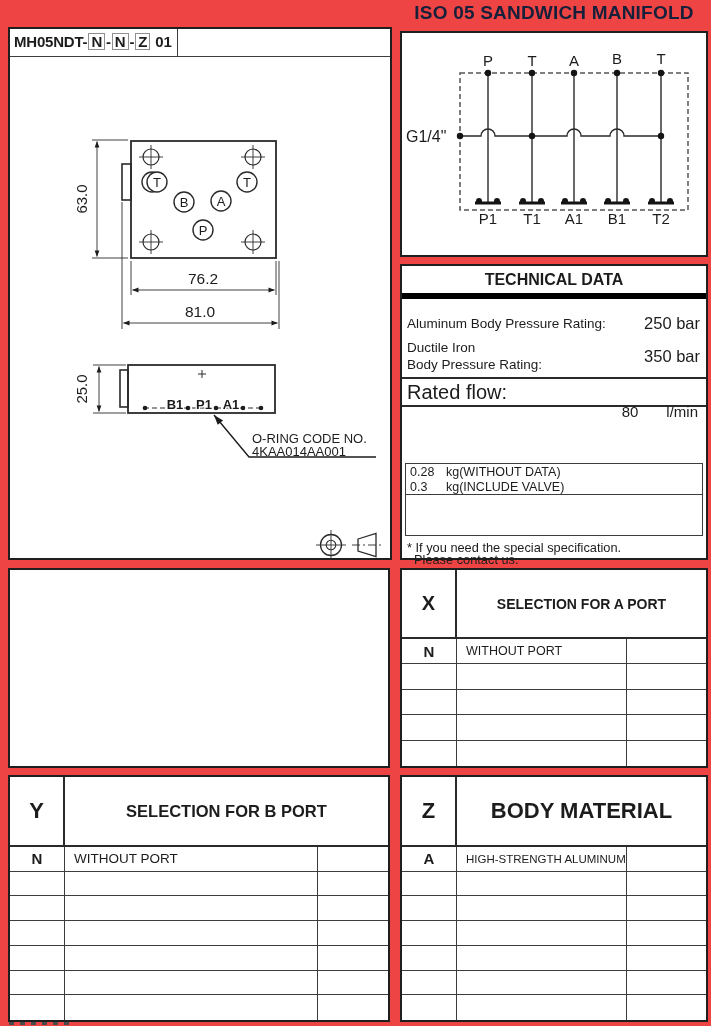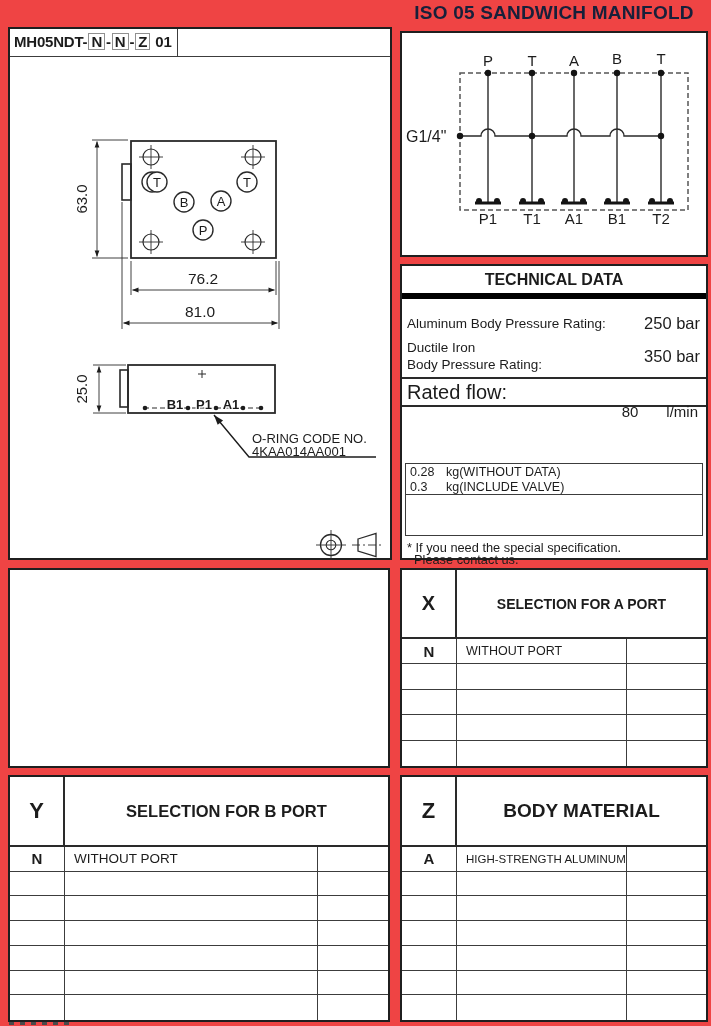--- a/index.html
+++ b/index.html
@@ -79,21 +79,21 @@
   .table-x .htitle{font-size:14px;border-radius:25px;}
   .table-x .c2{width:170px;font-size:12.5px;}
 
   .table-y{left:8px;top:775px;width:382px;height:247px;grid-template-rows:70px repeat(7,1fr);}
   .table-y .hcode{font-size:22px;}
   .table-y .htitle{font-size:16.5px;}
   .table-y .c2{width:253px;font-size:13.5px;}
 
   .table-z{left:400px;top:775px;width:308px;height:247px;grid-template-rows:70px repeat(7,1fr);}
   .table-z .hcode{font-size:22px;}
-  .table-z .htitle{font-size:19px;}
+  .table-z .htitle{font-size:22px;}
   .table-z .c2{width:170px;font-size:11.5px;font-weight:normal;}
 
   .footer-artifact{position:absolute;left:9px;top:1022px;width:66px;height:3px;
     background:repeating-linear-gradient(90deg,#4a4a4a 0 5px,transparent 5px 11px);}
 
   svg text{font-family:"Liberation Sans",sans-serif;fill:#1c1c1c;}
 </style>
 </head>
 <body>
 

